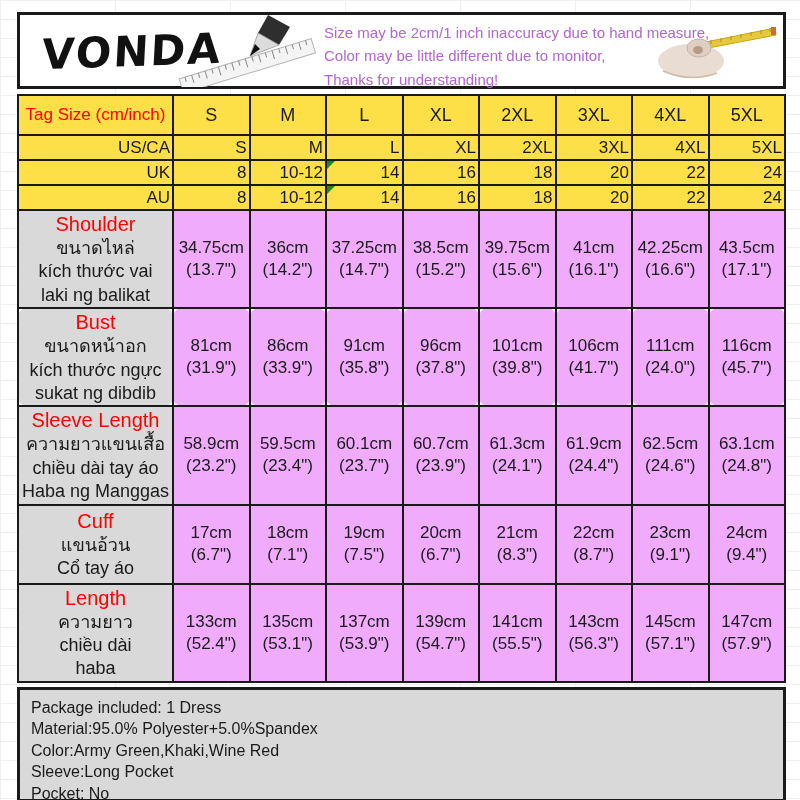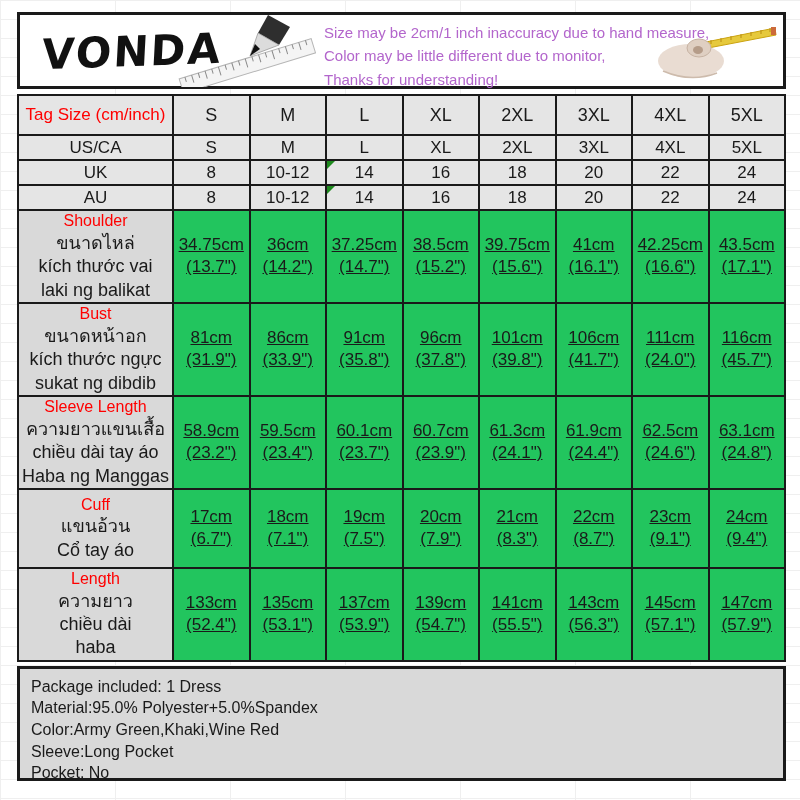--- a/index.html
+++ b/index.html
@@ -49,33 +49,33 @@
     table-layout: fixed;
     text-align: center;
   }
   .size-table td {
     border: 2px solid #1a1a1a;
     padding: 0 2px;
     vertical-align: middle;
     position: relative;
   }
   col.c-label { width: 155px; }
-  .hrow td { background: #e5e5e5; font-size: 17px; }
+  .hrow td { background: #fde047; font-size: 17px; }
   .hr-tag td { height: 38px; font-size: 18px; }
-  .hr-sm td { height: 23px; }
+  .hr-sm td { height: 23px; text-align: right; }
   .tag-label { color: #ff0000; font-size: 17px !important; }
-  .mrow td.data { background: #22c55e; font-size: 17px; line-height: 1.3; white-space: pre-line; text-decoration: underline; }
+  .mrow td.data { background: #f0abfc; font-size: 17px; line-height: 1.3; white-space: pre-line; }
   .mrow td.lbl { background: #d9d9d9; }
   .m0 td { height: 83px; }
-  .m1 td { height: 78px; }
+  .m1 td { height: 78px; border-radius: 9px; }
   .m2 td { height: 77px; }
   .m3 td { height: 77px; }
   .m4 td { height: 76px; }
   .m5 td { height: 79px; }
-  .lbl .en { color: #ff0000; font-size: 16px; line-height: 1.3; }
+  .lbl .en { color: #ff0000; font-size: 20px; line-height: 1.3; }
   .lbl .sub { font-size: 18px; line-height: 1.3; white-space: pre-line; }
   .corner {
     position: absolute; top: 0; left: 0;
     width: 0; height: 0;
     border-top: 8px solid #1e8a1e;
     border-right: 8px solid transparent;
   }
 
   
   .footer {
@@ -262,21 +262,21 @@
           <div class="sub">แขนอ้วน
 Cổ tay áo</div>
         </td>
         <td class="data">17cm
 (6.7")</td>
         <td class="data">18cm
 (7.1")</td>
         <td class="data">19cm
 (7.5")</td>
         <td class="data">20cm
-(7.9")</td>
+(6.7")</td>
         <td class="data">21cm
 (8.3")</td>
         <td class="data">22cm
 (8.7")</td>
         <td class="data">23cm
 (9.1")</td>
         <td class="data">24cm
 (9.4")</td>
       </tr>
       <tr class="mrow m5">

